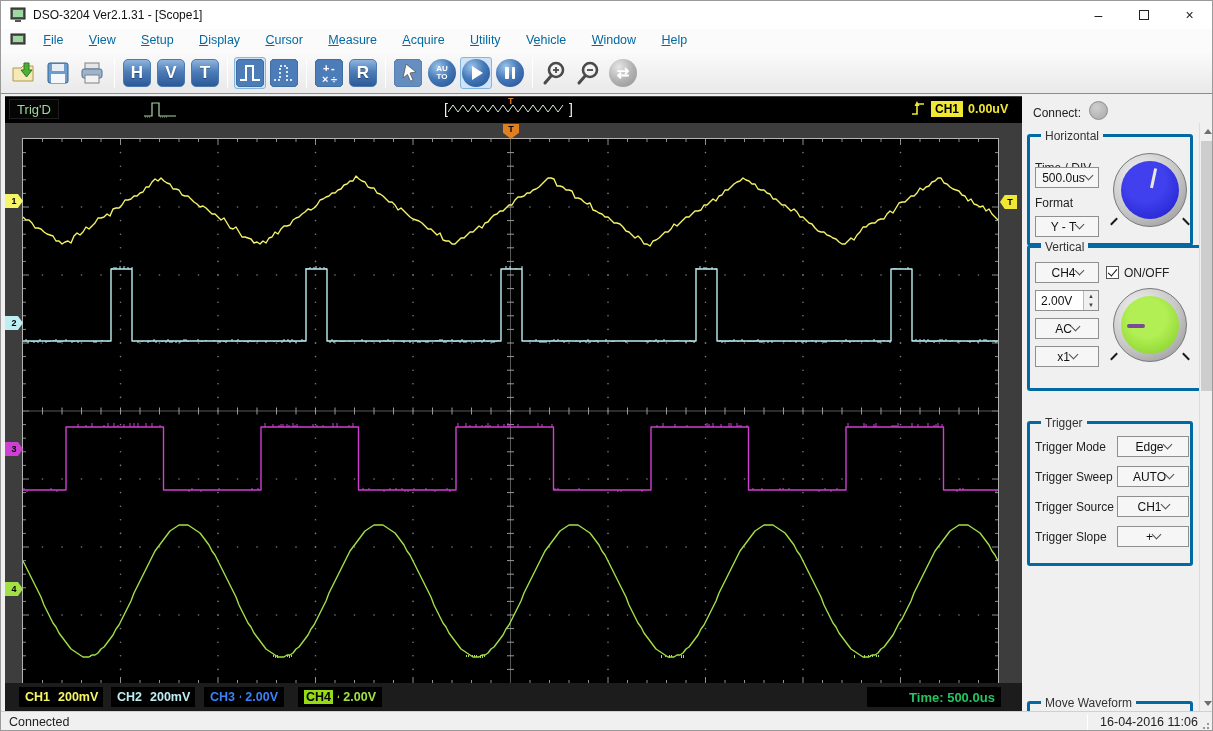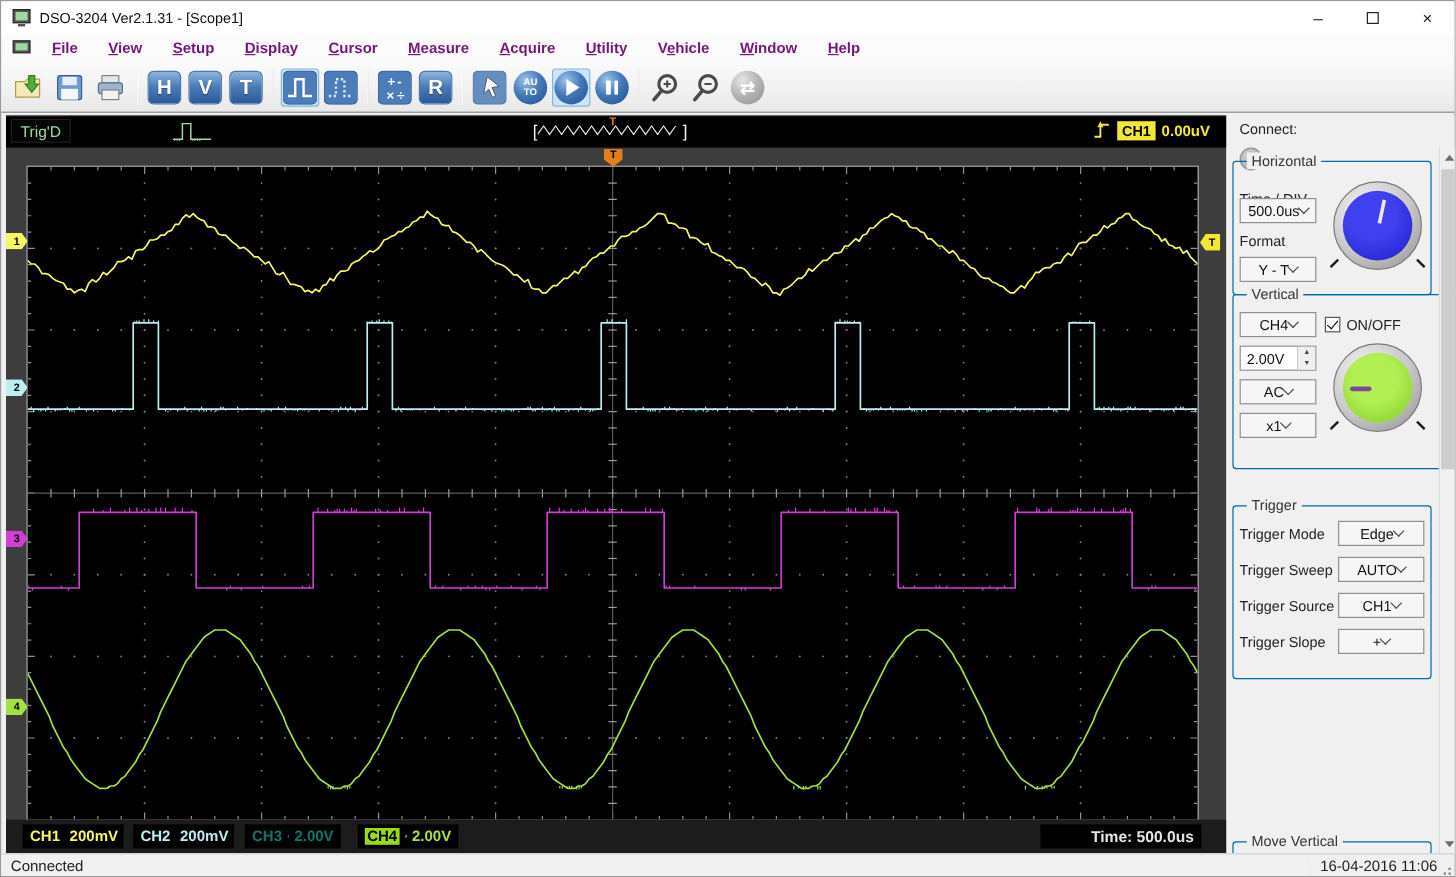--- a/index.html
+++ b/index.html
@@ -10,21 +10,21 @@
   .abs{position:absolute;}
 
   
   .titlebar{position:absolute;left:0;top:0;width:1213px;height:28px;background:#ffffff;}
   .title-text{position:absolute;left:32px;top:7px;font-size:12px;color:#101010;}
   .winbtn{position:absolute;top:0;width:45px;height:28px;display:flex;align-items:center;justify-content:center;color:#222;font-size:14px;}
   .maxglyph{width:10px;height:10px;border:1px solid #222;}
 
   
   .menubar{position:absolute;left:0;top:28px;width:1213px;height:24px;background:#fbfbfb;}
-  .menu-item{display:inline-block;padding:4px 11px 0 11px;height:24px;font-size:12.5px;color:#701a75;cursor:default;font-weight:bold;}
+  .menu-item{display:inline-block;padding:4px 11px 0 11px;height:24px;font-size:12.5px;color:#0369a1;cursor:default;}
   .menu-item u{text-decoration:underline;}
   .mdibtn{position:absolute;top:33px;width:18px;height:16px;border:1px solid #b5b5b5;background:#f3f3f3;
           display:flex;align-items:center;justify-content:center;font-size:10px;color:#555;}
   .restoreglyph{position:relative;width:8px;height:7px;border:1px solid #666;background:#f3f3f3;margin-top:2px;}
   .restoreglyph:before{content:"";position:absolute;left:2px;top:-4px;width:8px;height:7px;border:1px solid #666;}
 
   
   .toolbar{position:absolute;left:0;top:52px;width:1213px;height:41px;
            background:linear-gradient(#fafafa,#e9e9e9);border-bottom:1px solid #8c8c8c;
            display:flex;align-items:center;padding-left:6px;}
@@ -71,24 +71,24 @@
 
   .scope-bottombar{position:absolute;left:4px;top:682px;width:1017px;height:28px;background:#1c1c1c;}
   .ch-status{position:absolute;top:4px;height:20px;background:#000;display:flex;align-items:center;gap:4px;
              padding:0 6px;font-size:12.5px;font-weight:bold;}
   .ch4-name-badge{padding:0 2px;color:#000;}
   .time-box{position:absolute;left:862px;top:4px;width:134px;height:20px;background:#000;color:#d95f1e;
             font-size:13px;font-weight:bold;display:flex;align-items:center;justify-content:center;}
 
   
   .panel{position:absolute;left:1021px;top:95px;width:192px;height:615px;background:#f0f0f0;}
-  .connect-row{position:absolute;left:11px;top:5px;display:flex;align-items:flex-start;gap:8px;font-size:12px;color:#222;flex-direction:column;}
+  .connect-row{position:absolute;left:11px;top:5px;display:flex;align-items:flex-end;gap:8px;font-size:12px;color:#222;}
   .led{width:19px;height:19px;border-radius:50%;border:1px solid #8e8e8e;
        background:radial-gradient(circle at 38% 32%,#cfcfcf,#a8a8a8);}
-  .group{position:absolute;border:1px solid #0369a1;border-radius:3px;}
+  .group{position:absolute;border:3px solid #0369a1;border-radius:3px;}
   .group-title{position:absolute;top:-8px;left:11px;background:#f0f0f0;padding:0 4px;font-size:12px;color:#333;}
   .plabel{position:absolute;font-size:12px;color:#222;}
   .select{position:absolute;height:21px;background:#f6f6f6;border:1px solid #8f8f8f;
           display:flex;align-items:center;justify-content:center;padding:0 5px;font-size:12px;color:#111;}
   .chev{width:7px;height:7px;border-right:1.6px solid #505050;border-bottom:1.6px solid #505050;
         transform:rotate(45deg);margin-top:-4px;}
   .spinner{position:absolute;height:21px;width:64px;background:#fff;border:1px solid #8f8f8f;display:flex;}
   .spinner .val{flex:1;display:flex;align-items:center;padding-left:5px;font-size:12px;}
   .spin-btns{width:15px;display:flex;flex-direction:column;border-left:1px solid #bbb;}
   .spin-btns div{flex:1;display:flex;align-items:center;justify-content:center;font-size:6px;color:#444;background:#f0f0f0;}
@@ -1622,35 +1622,35 @@
         </svg>
       <span>200mV</span>
     </div>
     <div class="ch-status" style="left: 106px; width: 84px; color: rgb(189, 238, 242);">
       <span>CH2</span>
       <svg width="13" height="10">
           <path d="M1,6 Q3.5,0 6.5,5 Q9.5,11 12,4" fill="none" stroke="currentColor" stroke-width="1.2"></path>
         </svg>
       <span>200mV</span>
     </div>
-    <div class="ch-status" style="left: 199px; width: 80px; color: #0f766e;">
+    <div class="ch-status" style="left: 199px; width: 80px; color: #3b82f6;">
       <span>CH3</span>
       <svg width="13" height="10">
           <path d="M1,6 Q3.5,0 6.5,5 Q9.5,11 12,4" fill="none" stroke="currentColor" stroke-width="1.2"></path>
         </svg>
       <span>2.00V</span>
     </div>
     <div class="ch-status" style="left: 293px; width: 84px; color: rgb(162, 224, 69);">
       <span class="ch4-name-badge" style="background-color: rgb(151, 220, 18);">CH4</span>
       <svg width="13" height="10">
           <path d="M1,6 Q3.5,0 6.5,5 Q9.5,11 12,4" fill="none" stroke="currentColor" stroke-width="1.2"></path>
         </svg>
       <span>2.00V</span>
     </div>
-    <div class="time-box" style="color: #e5e5e5; padding-left: 36px;">Time: 500.0us</div>
+    <div class="time-box" style="color: #22c55e; padding-left: 36px;">Time: 500.0us</div>
   </div>
 
   <div class="panel">
     <div class="connect-row">
       <span>Connect:</span>
       <div class="led"></div>
     </div>
 
     <div class="group" style="left:5px;top:38px;width:166px;height:112px">
       <span class="group-title">Horizontal</span>
@@ -1723,21 +1723,21 @@
           <span class="chev"></span>
       </div>
       <span class="plabel" style="left:5px;top:106px">Trigger Slope</span>
       <div class="select" style="left:87px;top:102px;width:72px">
         <span>+</span>
           <span class="chev"></span>
       </div>
     </div>
 
     <div class="group" style="left:5px;top:605px;width:166px;height:20px">
-      <span class="group-title">Move Vertical</span>
+      <span class="group-title">Move Waveform</span>
     </div>
 
     <div class="scrollbar">
       <div class="sb-arrow" style="top:0">
           <div class="sb-tri-up"></div>
         </div>
       <div class="sb-thumb"></div>
       <div class="sb-arrow" style="bottom:0">
           <div class="sb-tri-dn"></div>
         </div>

